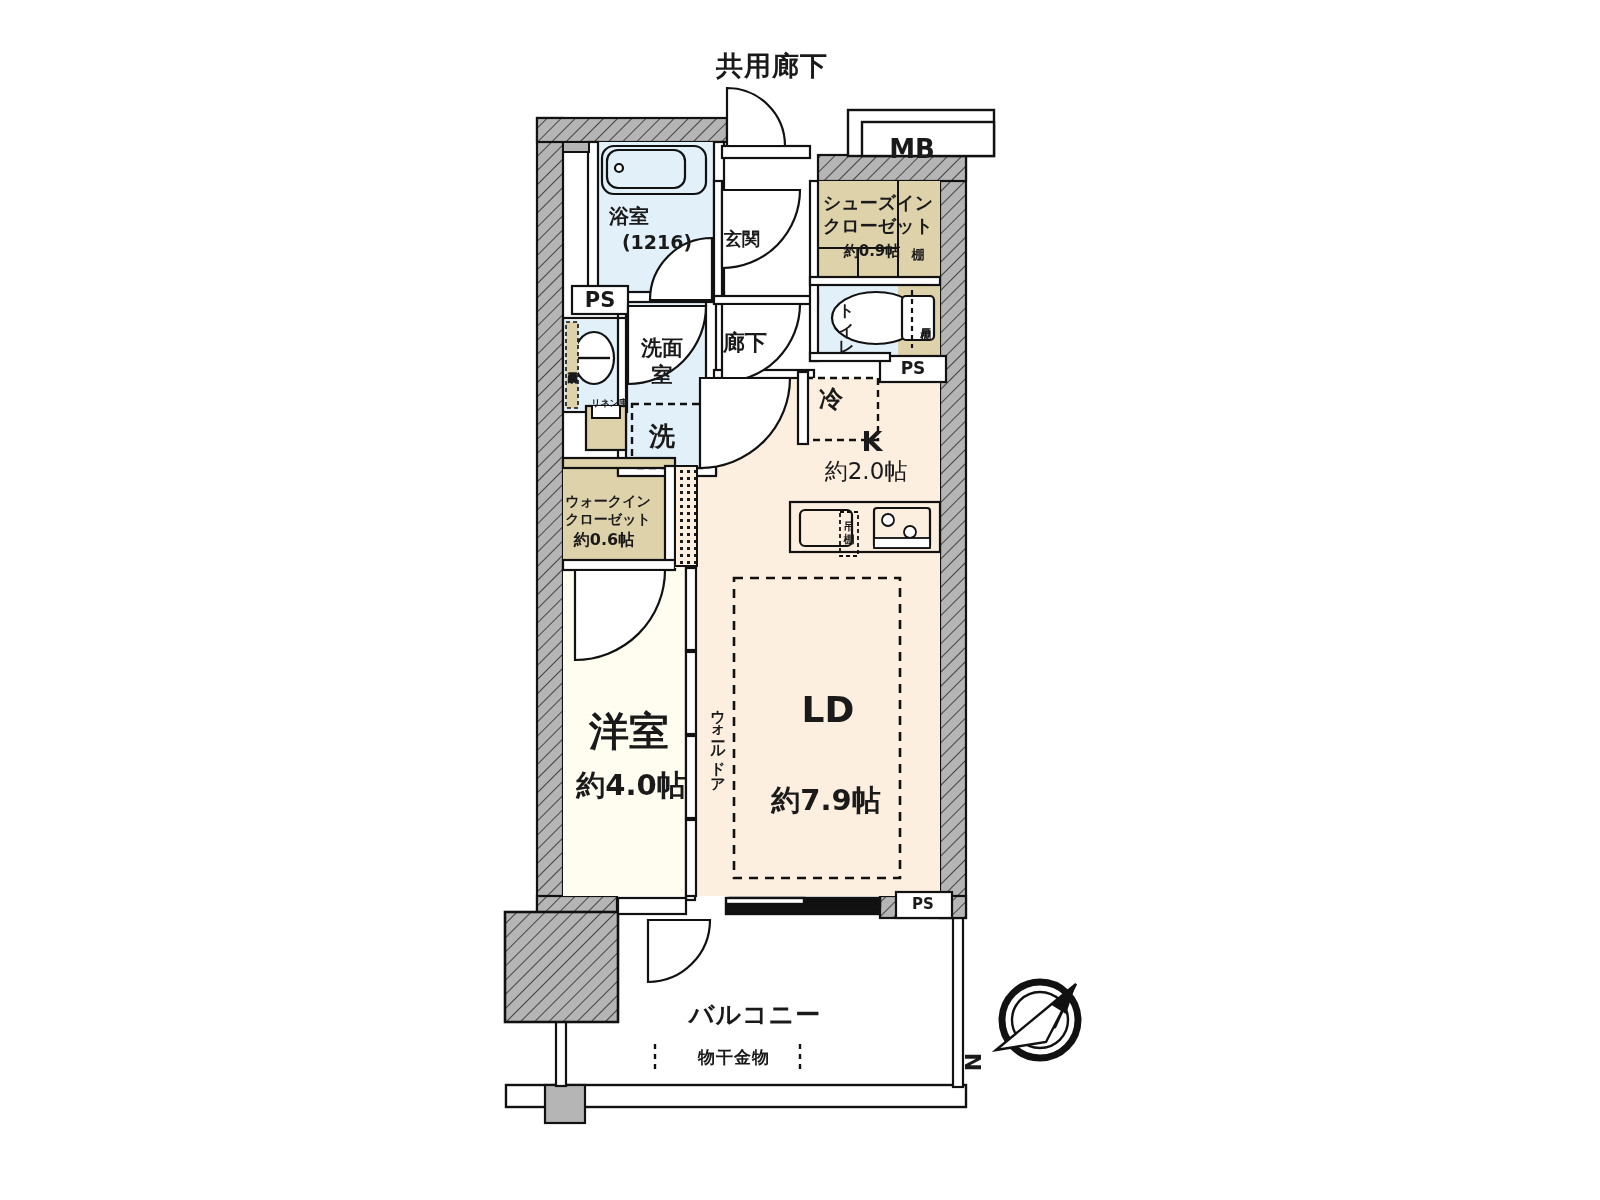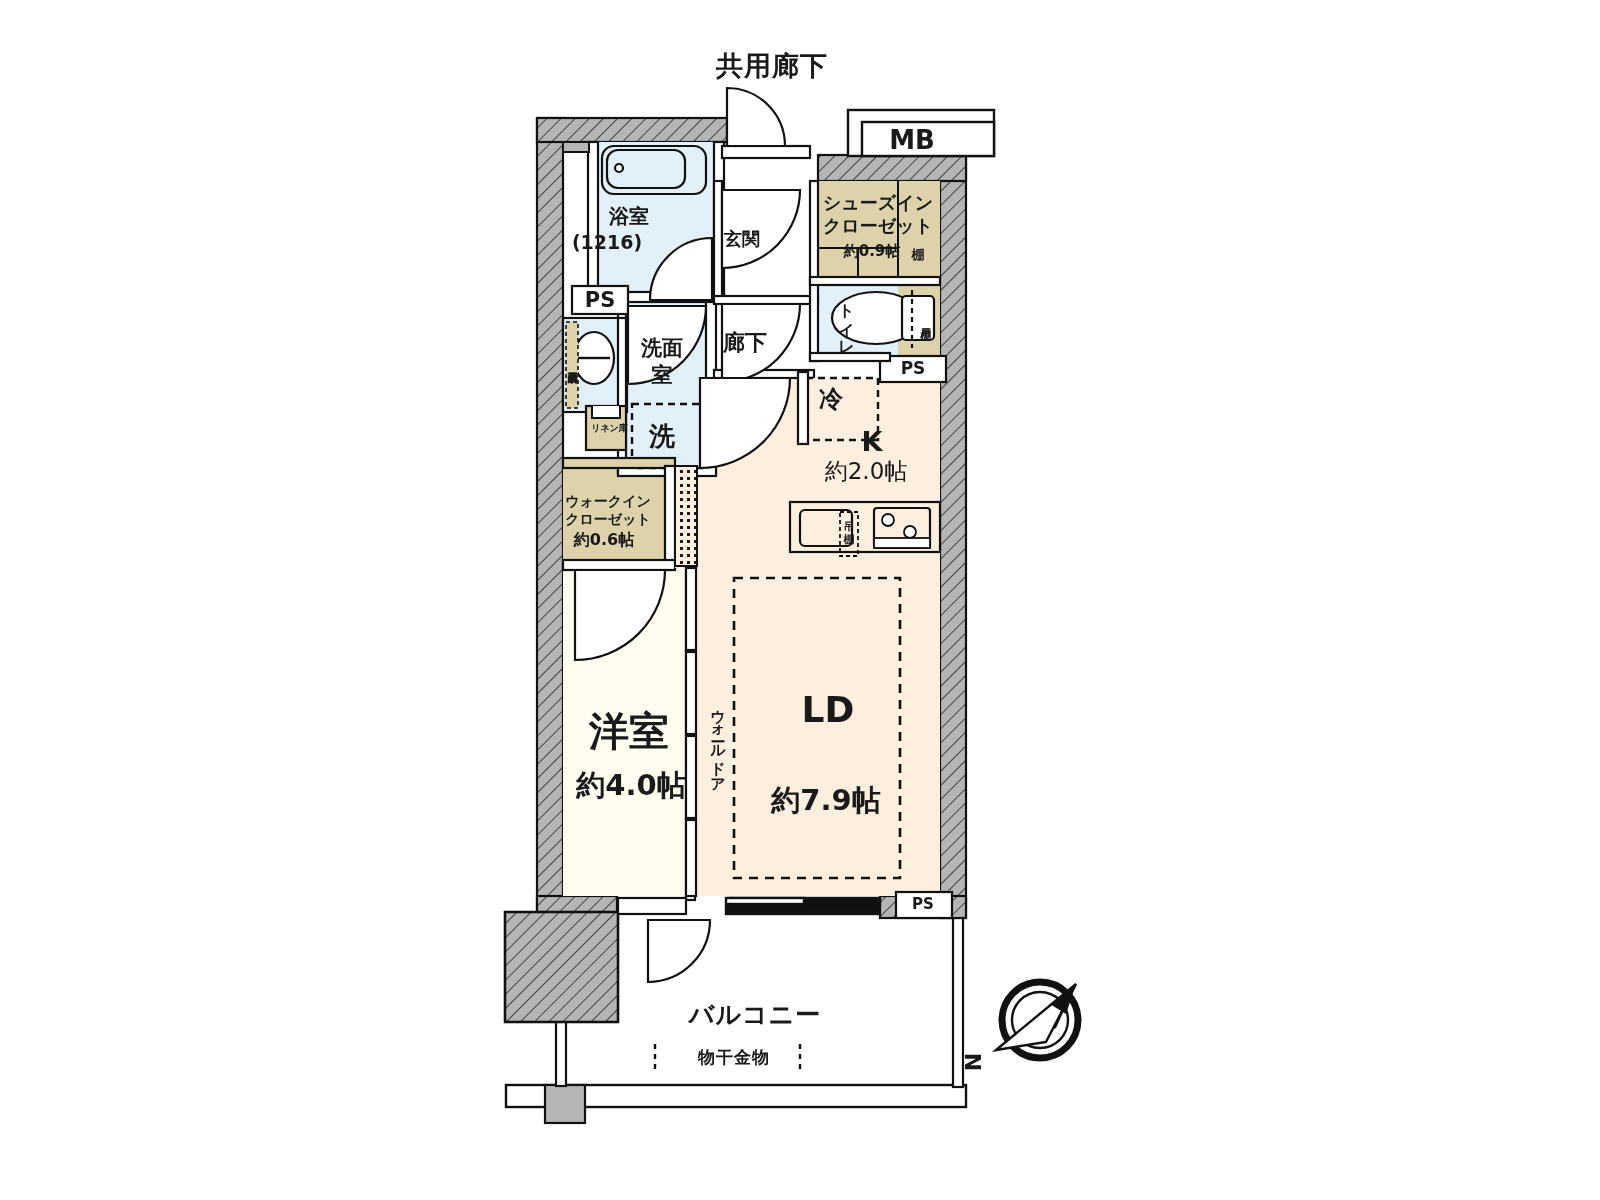--- a/index.html
+++ b/index.html
@@ -207,45 +207,45 @@
     <circle cx="0" cy="0" r="38" fill="none" stroke="#111" stroke-width="7"></circle>
     <circle cx="0" cy="0" r="28" fill="none" stroke="#111" stroke-width="2.4"></circle>
     <path d="M-44,30 L36,-36 L16,8 Z" fill="#111"></path>
     <path d="M-44,30 L36,-36 L6,22 Z" fill="#ffffff" stroke="#111" stroke-width="2.4"></path>
     <path d="M36,-36 L26,-6 L10,-16 Z" fill="#111"></path>
   </g>
 </svg>
 
 <div class="lbl ctr" style="left:772px;top:66px;font-size:27px;font-weight:700;letter-spacing:1px;">共用廊下</div>
 
-<div class="lbl ctr" style="left:912px;top:141px;font-size:26px;font-weight:700;">MB</div>
+<div class="lbl ctr" style="left:912px;top:150px;font-size:26px;font-weight:700;">MB</div>
 
 <div class="lbl ctr" style="left:629px;top:216px;font-size:20px;font-weight:700;">浴室</div>
-<div class="lbl ctr" style="left:607px;top:243px;font-size:19px;font-weight:700;">(1216)</div>
+<div class="lbl ctr" style="left:657px;top:243px;font-size:19px;font-weight:700;">(1216)</div>
 
 <div class="lbl ctr" style="left:600px;top:300px;font-size:21px;font-weight:700;">PS</div>
 <div class="lbl ctr" style="left:913px;top:369px;font-size:17px;font-weight:700;">PS</div>
 <div class="lbl ctr" style="left:923px;top:905px;font-size:15px;font-weight:700;">PS</div>
 
 <div class="lbl ctr" style="left:742px;top:239px;font-size:18px;font-weight:700;line-height:1.15;">玄関</div>
 
 <div class="lbl ctr" style="left:874px;top:214px;font-size:18px;font-weight:700;line-height:1.25;padding-left:8px;">シューズイン
 クローゼット</div>
 <div class="lbl ctr" style="left:872px;top:252px;font-size:15px;font-weight:700;">約0.9帖</div>
 <div class="lbl ctr" style="left:918px;top:255px;font-size:13px;font-weight:700;">棚</div>
 
 <div class="lbl ctr vert" style="left:846px;top:320px;font-size:16px;font-weight:700;">トイレ</div>
 <div class="lbl ctr vert" style="left:925px;top:320px;font-size:11px;font-weight:700;">吊戸棚</div>
 
 <div class="lbl ctr" style="left:662px;top:348px;font-size:21px;font-weight:700;">洗面</div>
 <div class="lbl ctr" style="left:662px;top:375px;font-size:21px;font-weight:700;">室</div>
 <div class="lbl ctr" style="left:662px;top:437px;font-size:26px;font-weight:700;">洗</div>
 
 <div class="lbl ctr vert" style="left:572px;top:365px;font-size:10px;font-weight:700;">三面鏡裏収納</div>
-<div class="lbl ctr" style="left:606px;top:429px;font-size:9px;font-weight:700;padding-left:7px;">リネン庫</div>
+<div class="lbl ctr" style="left:606px;top:404px;font-size:9px;font-weight:700;padding-left:7px;">リネン庫</div>
 
 <div class="lbl ctr" style="left:745px;top:343px;font-size:22px;font-weight:700;">廊下</div>
 
 <div class="lbl ctr" style="left:831px;top:400px;font-size:24px;font-weight:700;">冷</div>
 
 <div class="lbl ctr" style="left:872px;top:442px;font-size:27px;font-weight:700;">K</div>
 <div class="lbl ctr" style="left:866px;top:471px;font-size:23px;font-weight:400;">約2.0帖</div>
 <div class="lbl ctr" style="left:849px;top:533px;font-size:11px;font-weight:700;line-height:1.2;">吊
 棚</div>
 

